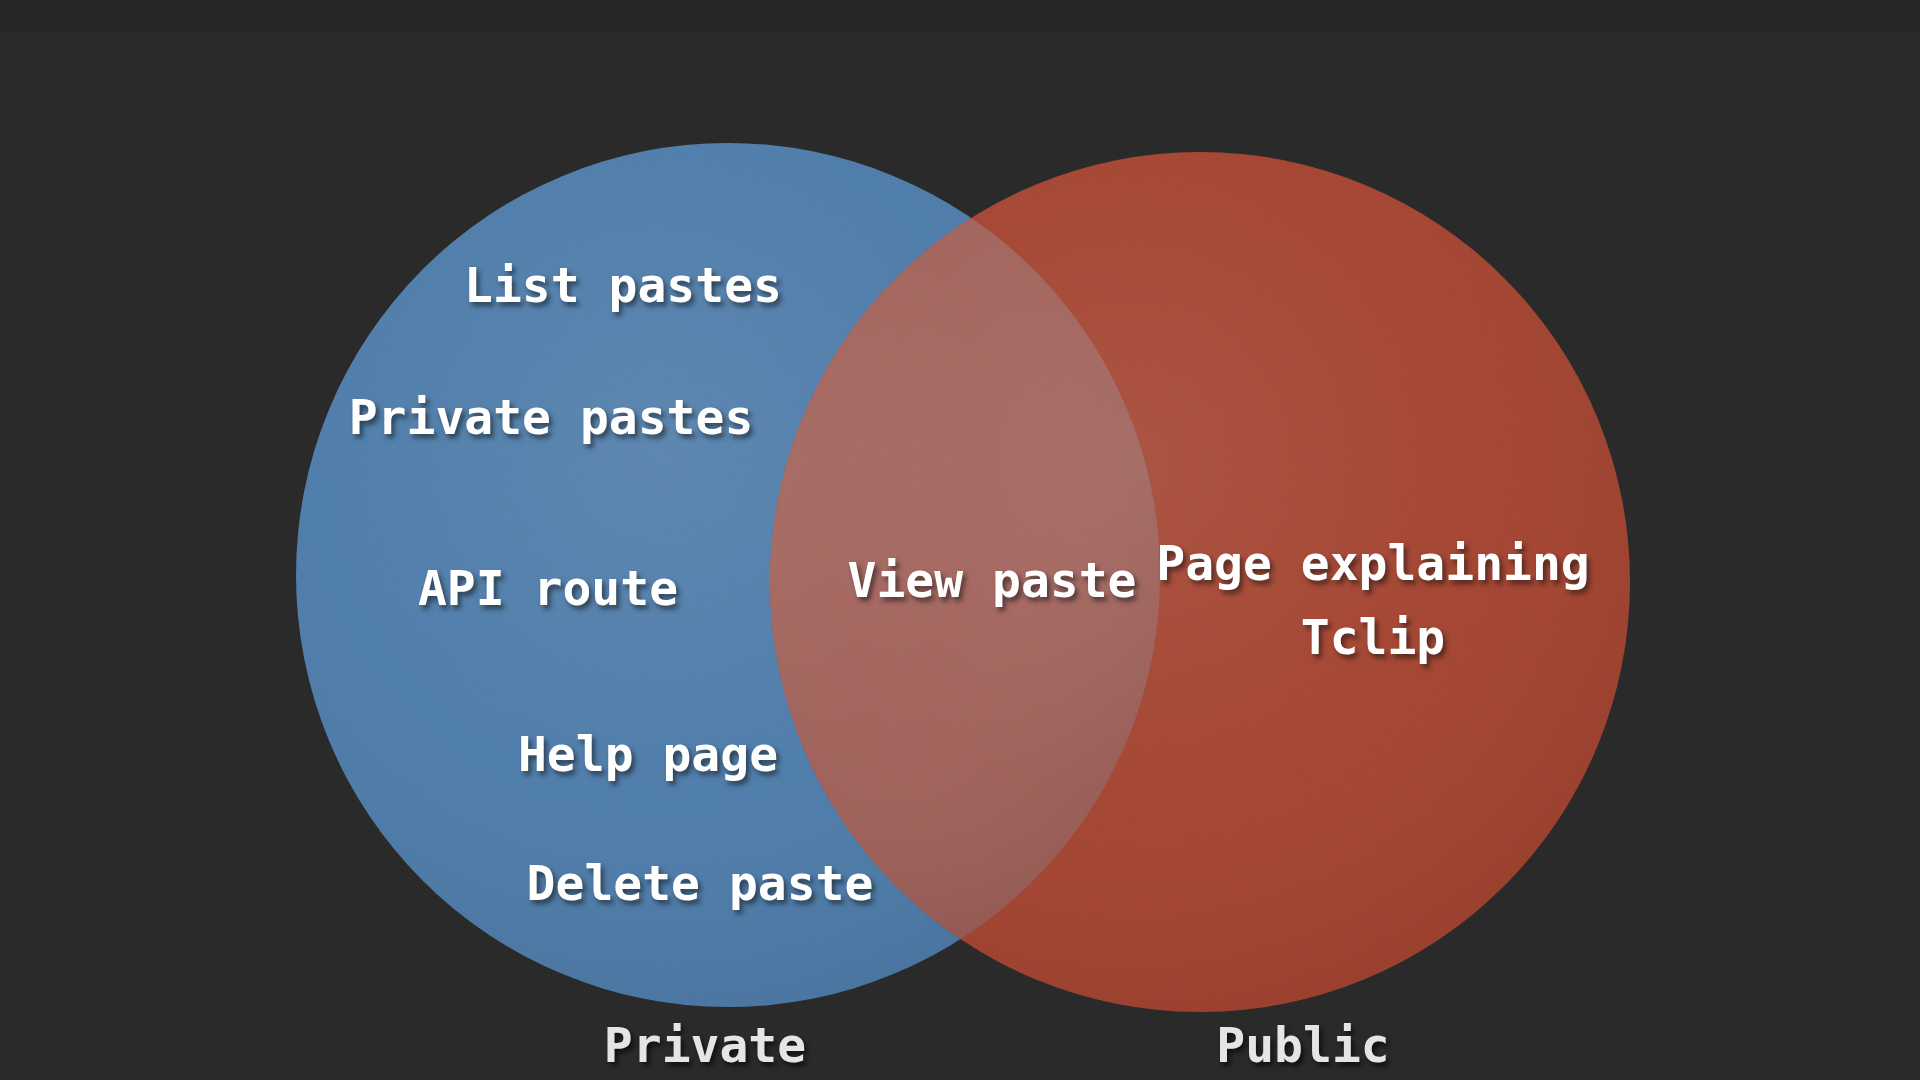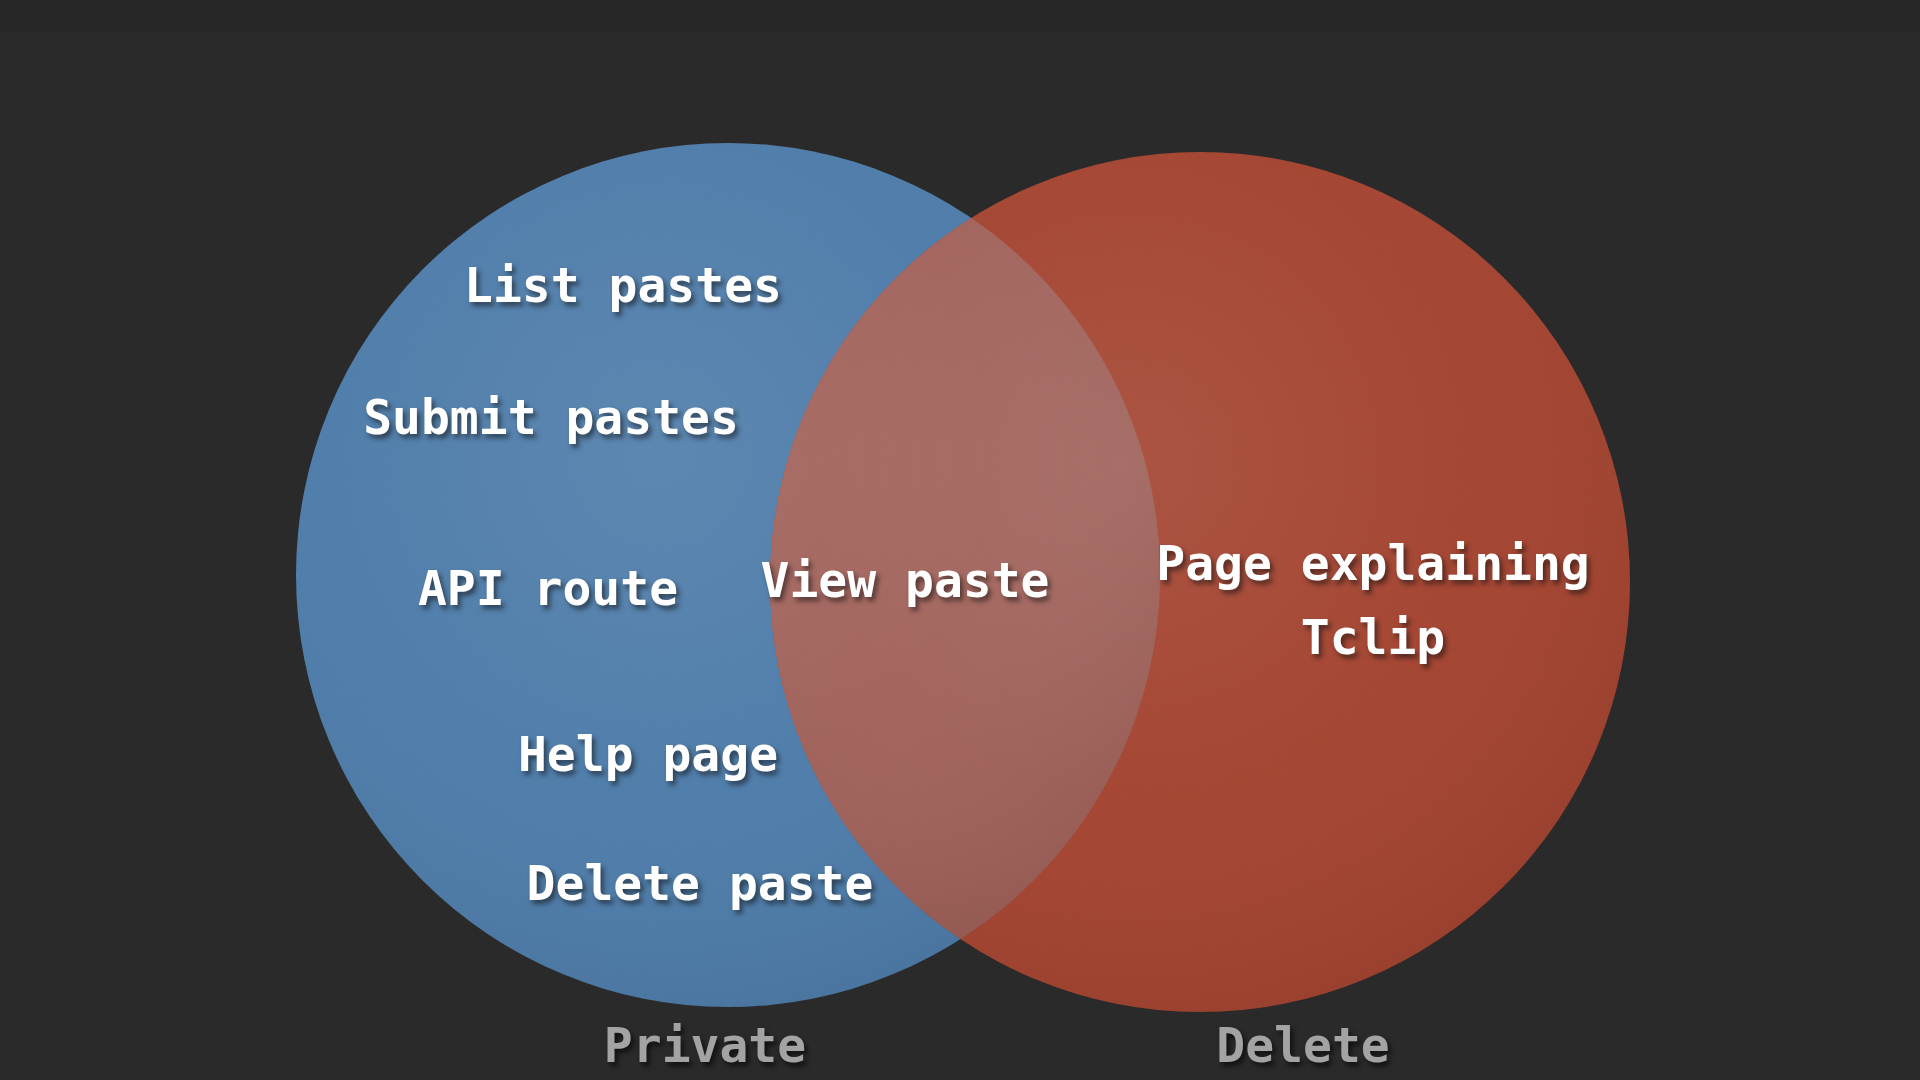--- a/index.html
+++ b/index.html
@@ -30,21 +30,21 @@
     font-weight: bold;
     letter-spacing: 0px;
     white-space: pre-line;
     text-align: center;
     text-shadow: 3px 4px 5px rgba(15, 15, 15, 0.55);
     line-height: 1.55;
   }
   .setlabel {
     position: absolute;
     transform: translate(-50%, -50%);
-    color: #a3a3a3;
+    color: #e5e5e5;
     font-size: 48px;
     font-weight: bold;
     text-align: center;
     white-space: nowrap;
     text-shadow: 3px 4px 5px rgba(0, 0, 0, 0.6);
   }
 </style>
 </head>
 <body>
 
@@ -72,30 +72,30 @@
     <path d="M 971.2 185.9 A 432 432 0 0 1 960.5 907.1 A 430 430 0 0 1 971.2 185.9 Z" fill="#9d5a52"></path>
 
     <circle cx="728" cy="543" r="432" fill="url(#shine)"></circle>
     <circle cx="1200" cy="550" r="430" fill="url(#shine)"></circle>
 
     <rect x="0" y="0" width="1920" height="1080" filter="url(#grain)" opacity="0.045"></rect>
   </svg>
 
   <div class="vlabel" style="left:623px; top:253px;">List pastes</div>
 
-  <div class="vlabel" style="left:551px; top:385px;">Submit pastes</div>
+  <div class="vlabel" style="left:551px; top:385px;">Private pastes</div>
 
   <div class="vlabel" style="left:548px; top:556px;">API route</div>
 
   <div class="vlabel" style="left:648px; top:722px;">Help page</div>
 
   <div class="vlabel" style="left:700px; top:851px;">Delete paste</div>
 
-  <div class="vlabel" style="left:905px; top:548px;">View paste</div>
+  <div class="vlabel" style="left:992px; top:548px;">View paste</div>
 
   <div class="vlabel" style="left:1373px; top:568px;">Page explaining
 Tclip</div>
 
   <div class="setlabel" style="left:705px; top:1013px;">Private</div>
 
-  <div class="setlabel" style="left:1303px; top:1013px;">Delete</div>
+  <div class="setlabel" style="left:1303px; top:1013px;">Public</div>
 
 </div>
 
 </body></html>

